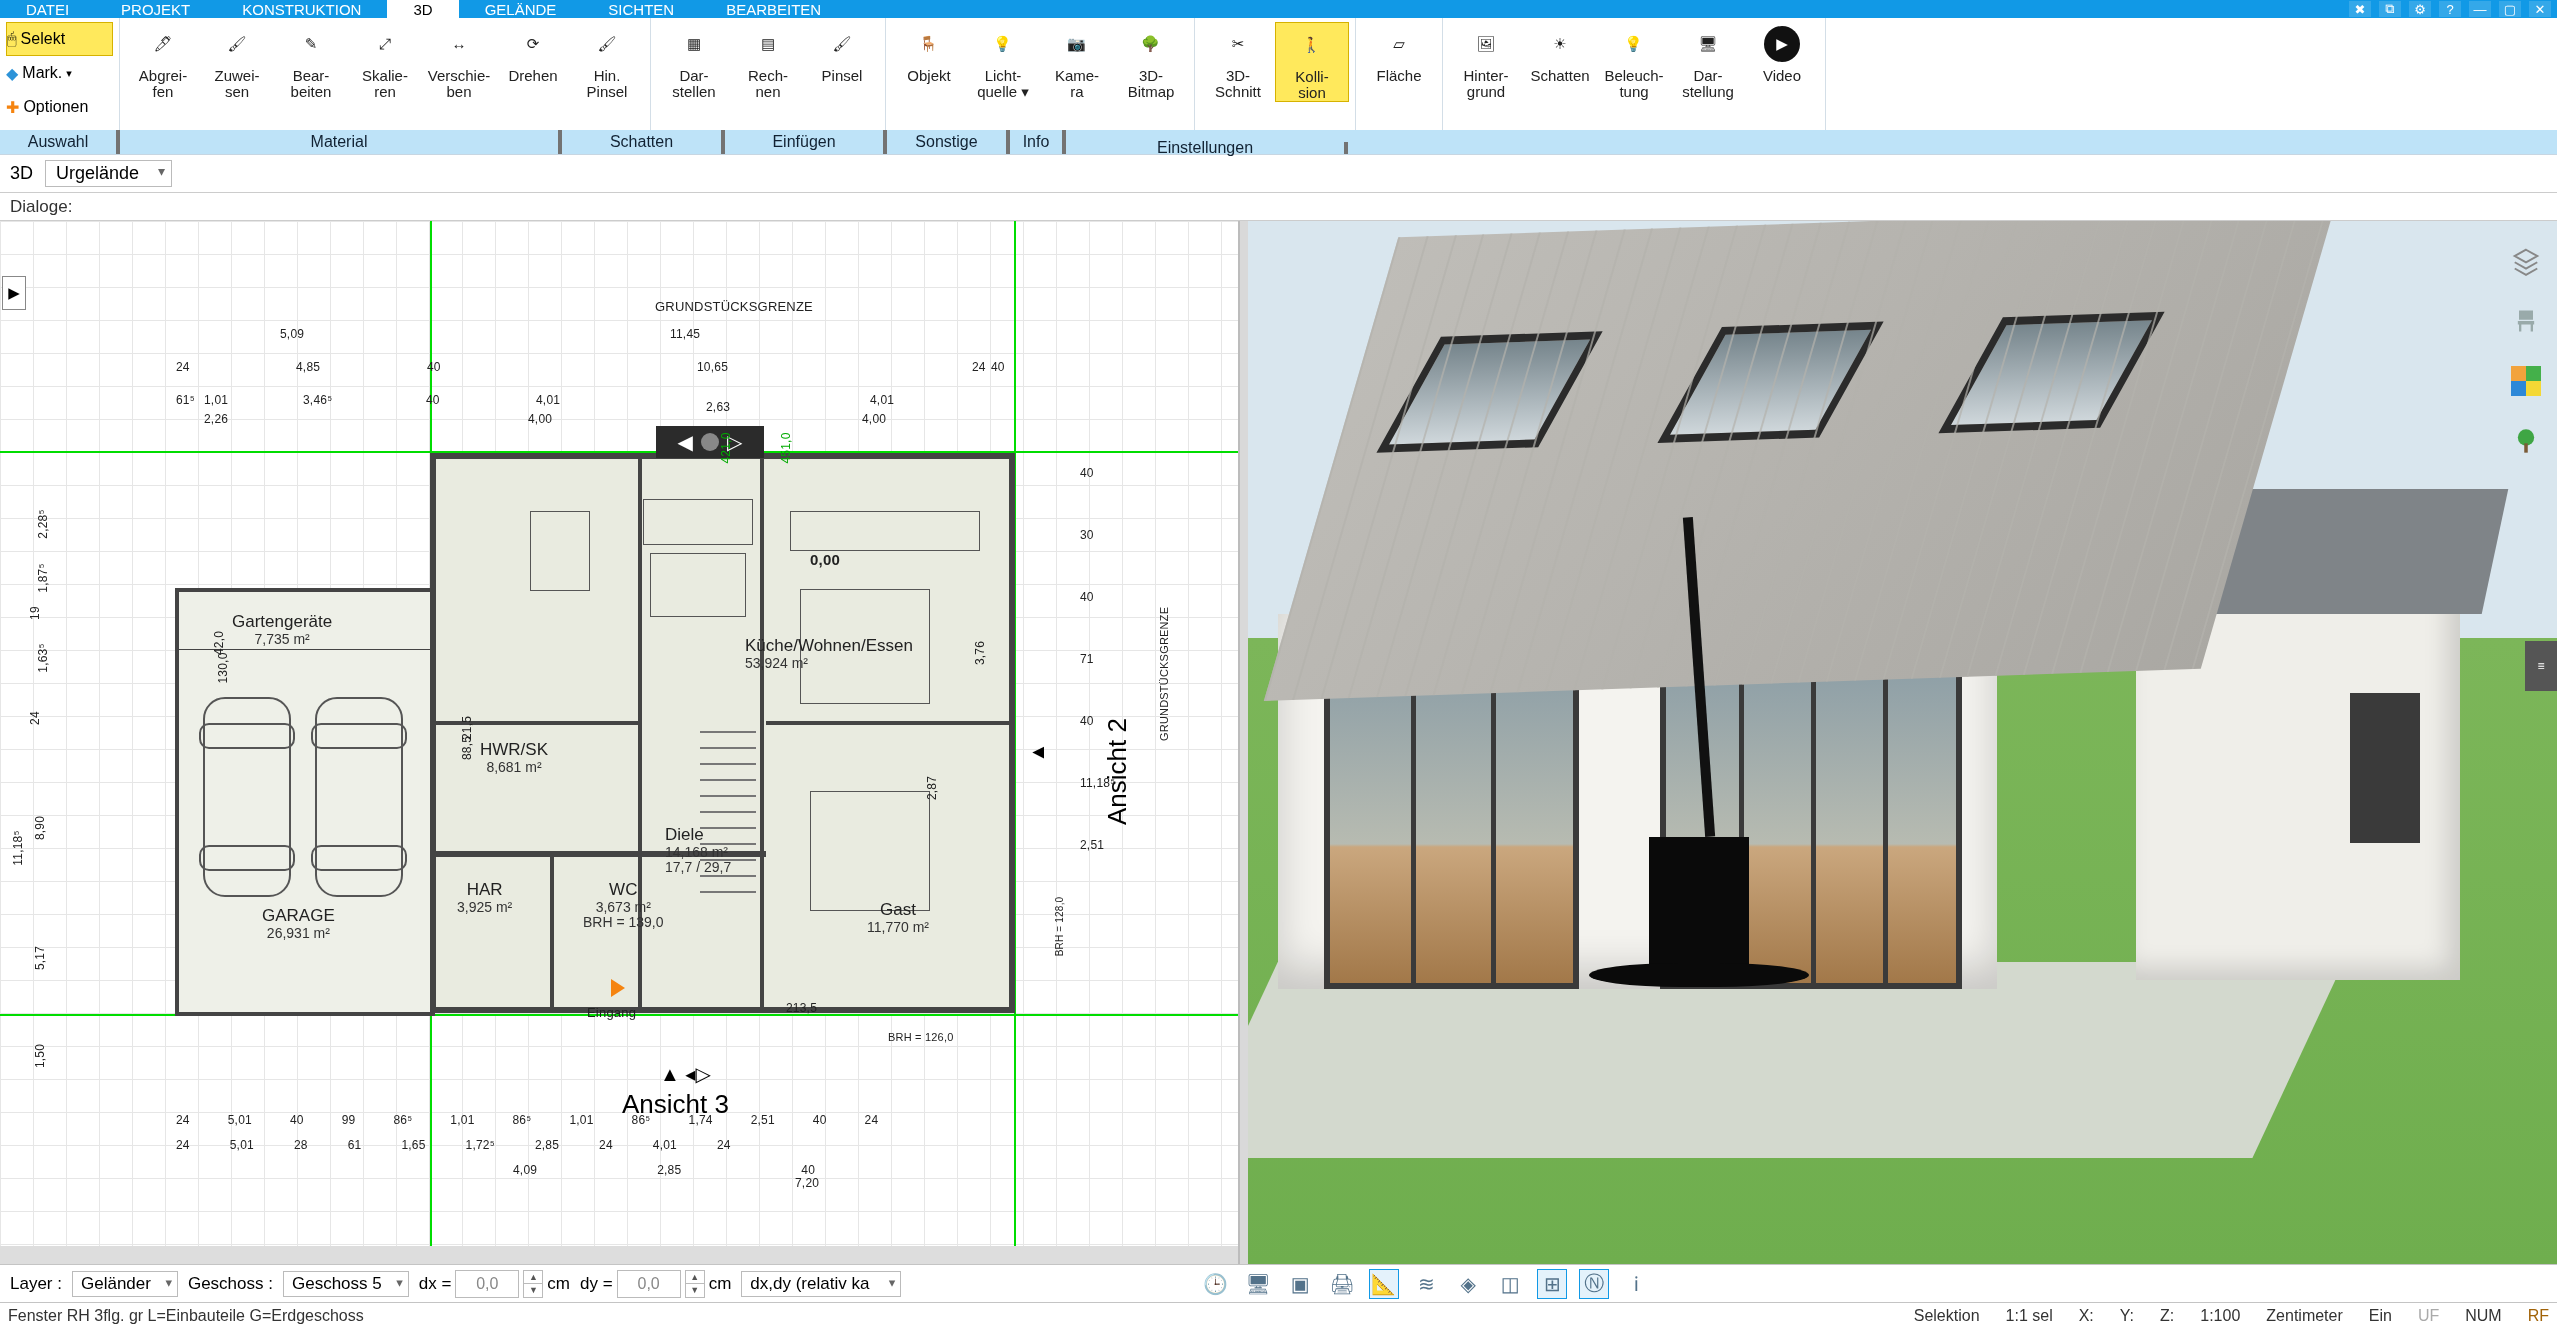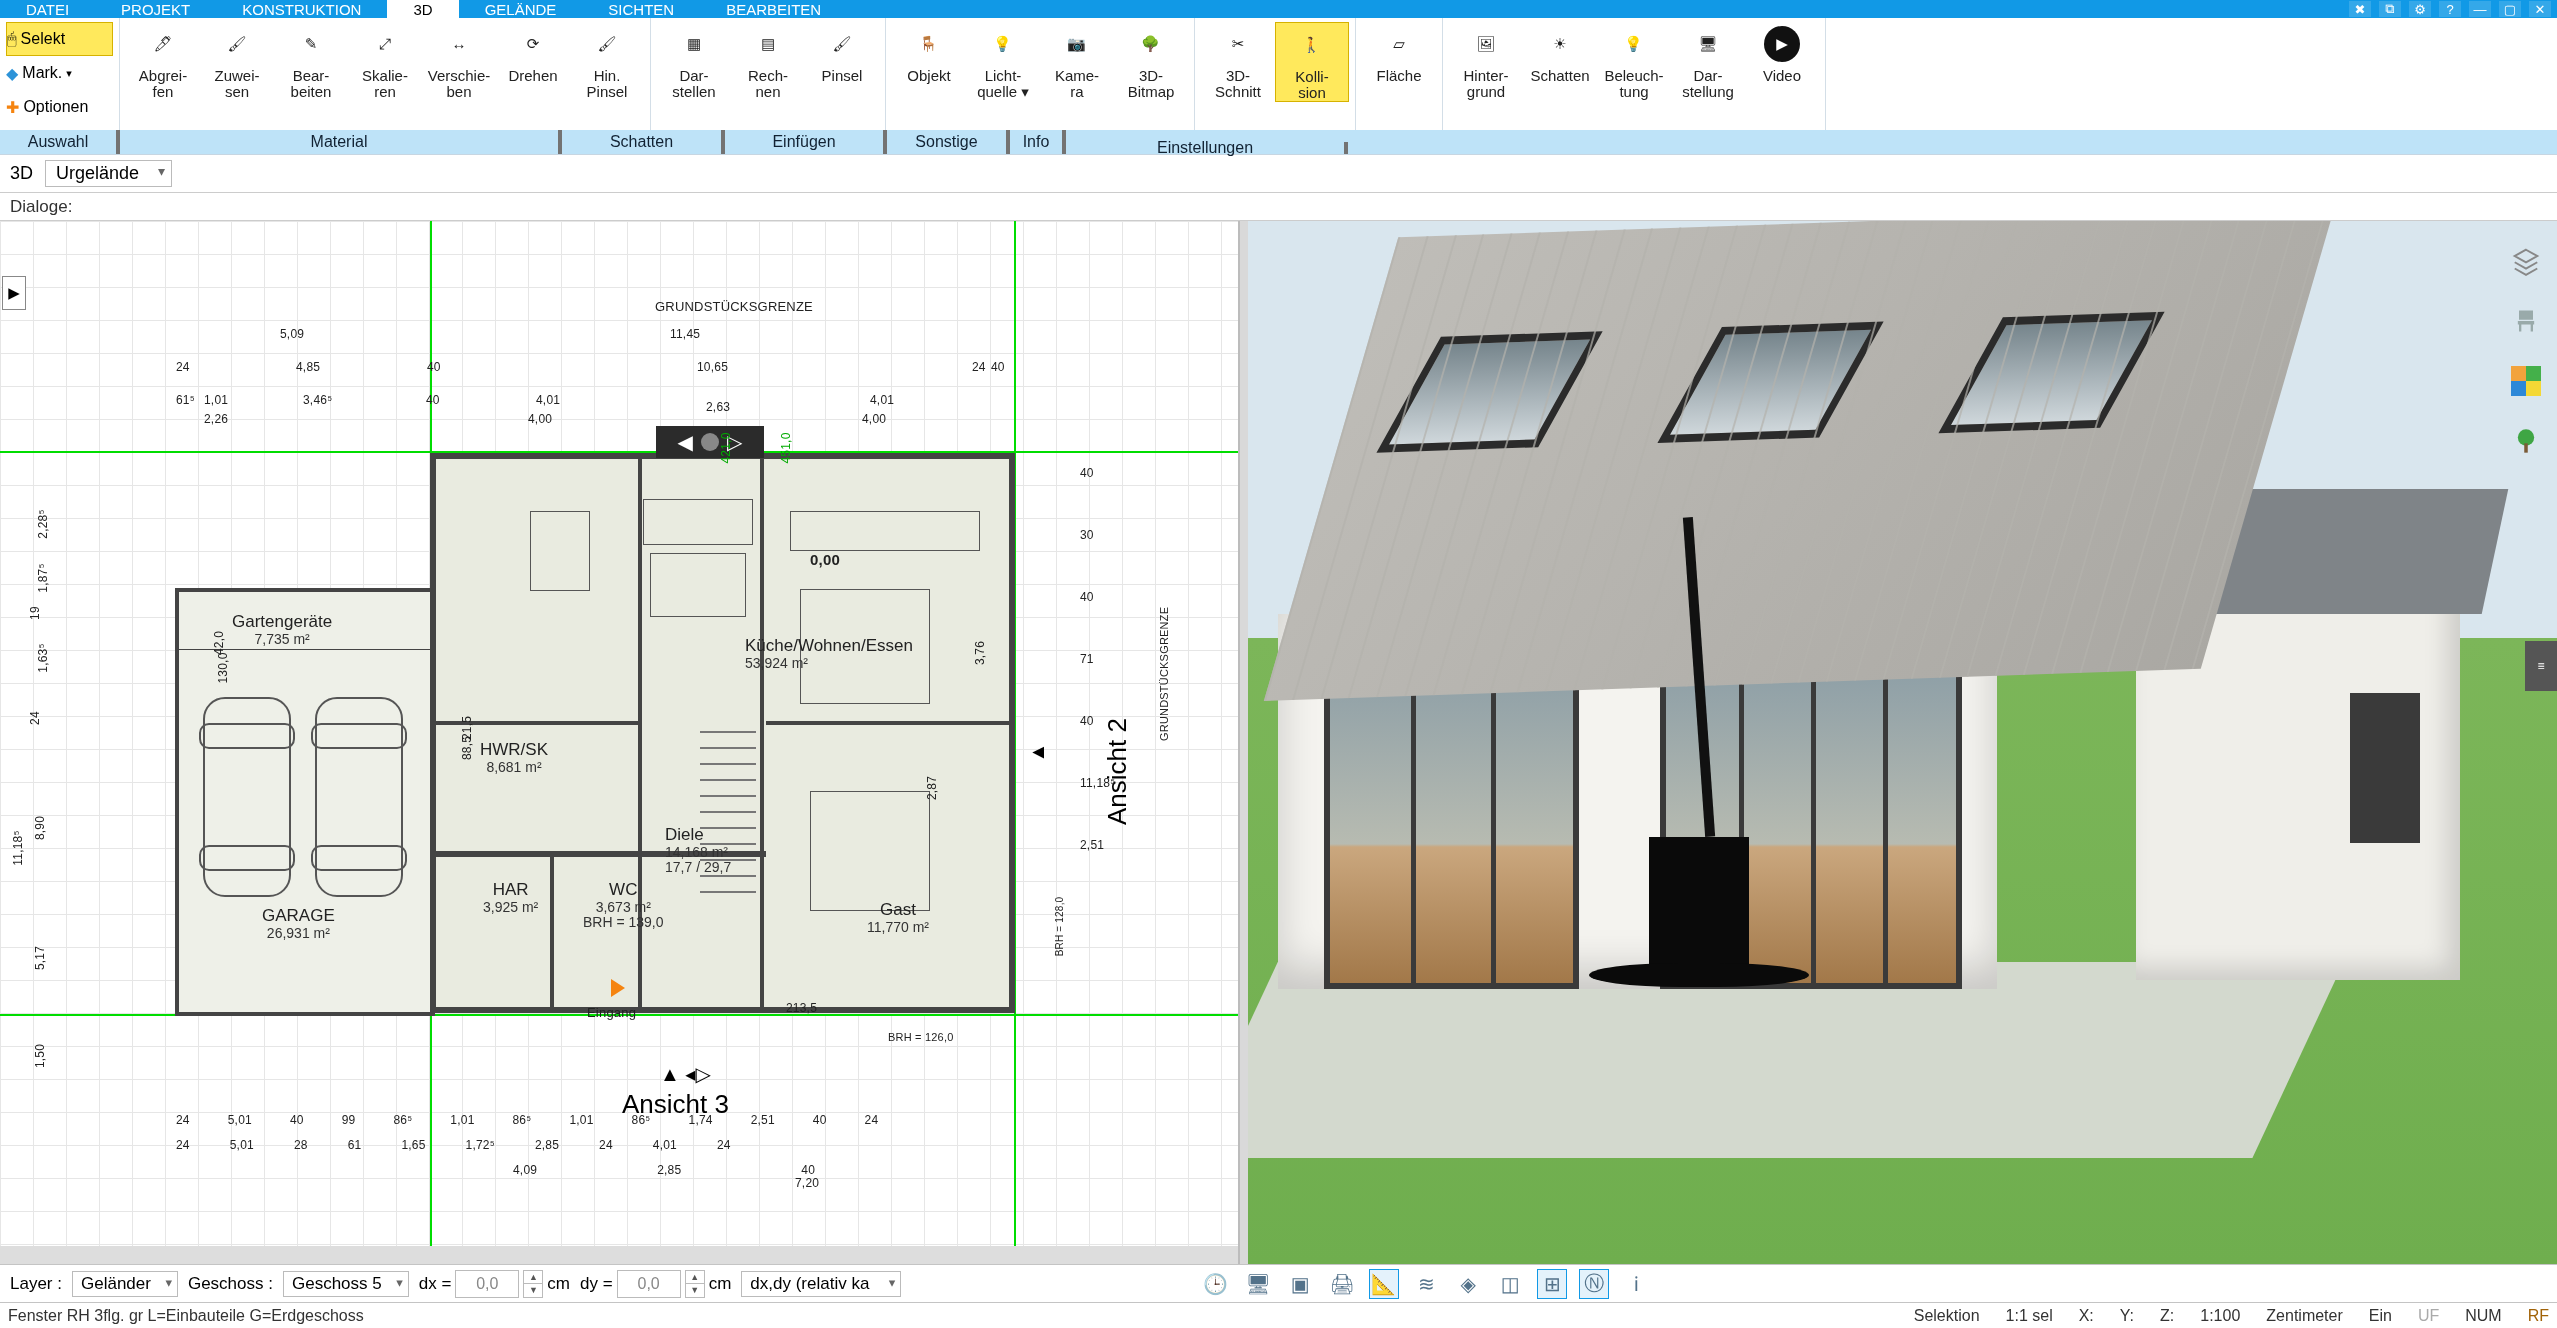--- a/index.html
+++ b/index.html
@@ -352,21 +352,21 @@
     <div style="position:absolute;left:650px;top:332px;width:96px;height:64px;border:1.5px solid #555"></div>
     <div style="position:absolute;left:790px;top:290px;width:190px;height:40px;border:1.5px solid #555"></div>
     <div style="position:absolute;left:800px;top:368px;width:130px;height:115px;border:1.5px solid #555"></div>
     <div style="position:absolute;left:810px;top:570px;width:120px;height:120px;border:1.5px solid #555"></div>
 
     <div style="position:absolute;left:700px;top:510px;width:56px;height:170px;background:repeating-linear-gradient(#777 0 2px,transparent 2px 16px)"></div>
 
     <div class="rlabel" style="left:232px;top:392px"><span>Gartengeräte</span><span class="rarea">7,735 m²</span></div>
     <div class="rlabel" style="left:262px;top:686px"><span>GARAGE</span><span class="rarea">26,931 m²</span></div>
     <div class="rlabel" style="left:480px;top:520px"><span>HWR/SK</span><span class="rarea">8,681 m²</span></div>
-    <div class="rlabel" style="left:483px;top:660px"><span>HAR</span><span class="rarea">3,925 m²</span></div>
+    <div class="rlabel" style="left:457px;top:660px"><span>HAR</span><span class="rarea">3,925 m²</span></div>
     <div class="rlabel" style="left:583px;top:660px"><span>WC</span><span class="rarea">3,673 m²</span><span class="rarea">BRH = 139,0</span></div>
     <div class="rlabel" style="left:665px;top:605px;text-align:left"><span>Diele</span><span class="rarea">14,168 m²</span><span class="rarea">17,7 / 29,7</span></div>
     <div class="rlabel" style="left:745px;top:416px;text-align:left"><span>Küche/Wohnen/Essen</span><span class="rarea">53,924 m²</span></div>
     <div class="rlabel" style="left:867px;top:680px"><span>Gast</span><span class="rarea">11,770 m²</span></div>
 
     <div class="dim" style="left:810px;top:330px;font-weight:600;font-size:15px">0,00</div>
 
     <div class="car" style="left:203px;top:476px;width:88px;height:200px"></div>
     <div class="car" style="left:315px;top:476px;width:88px;height:200px"></div>
 

